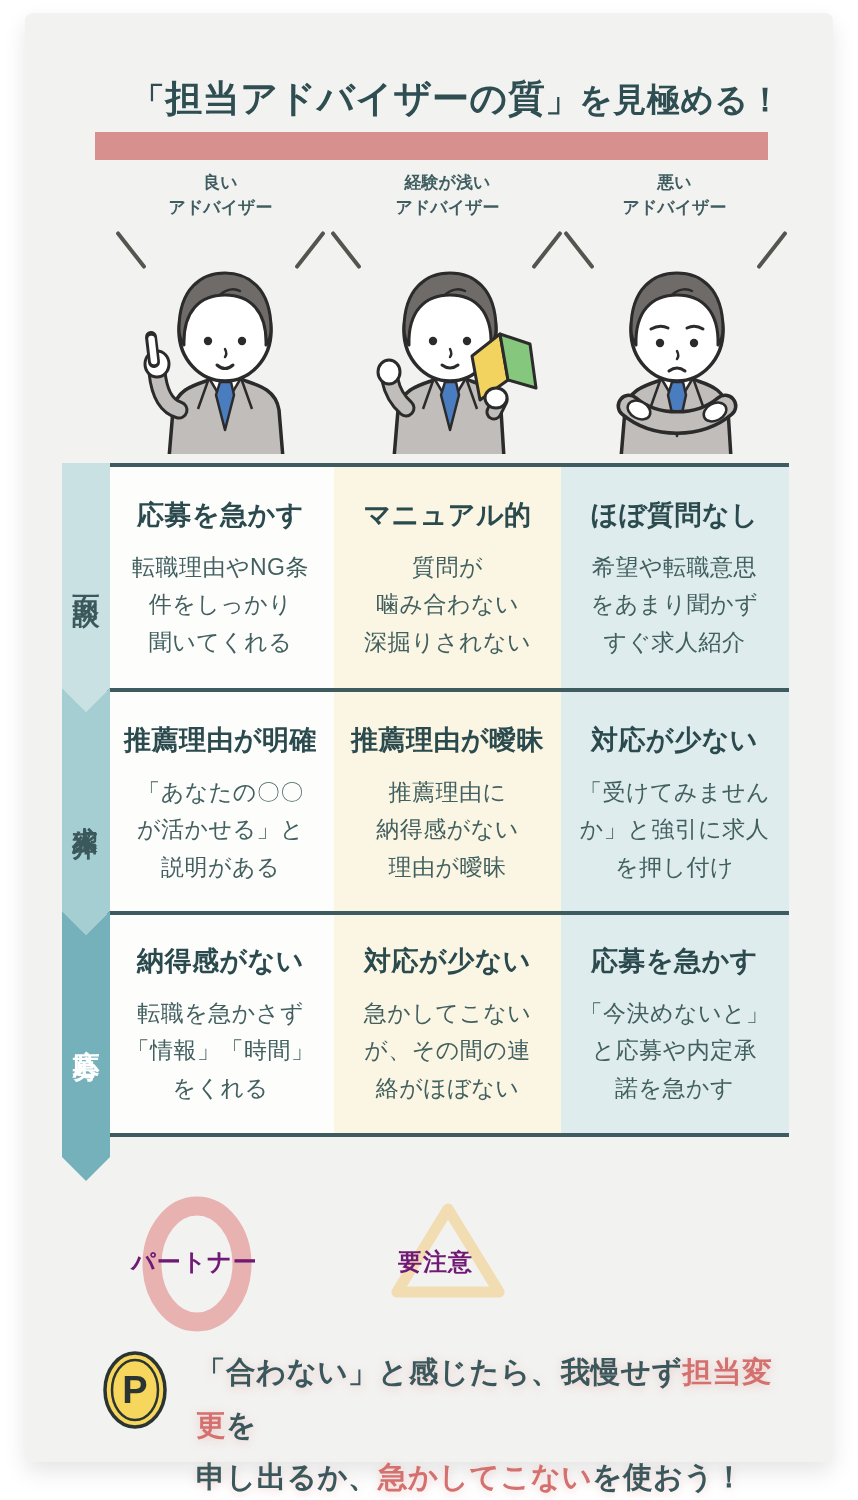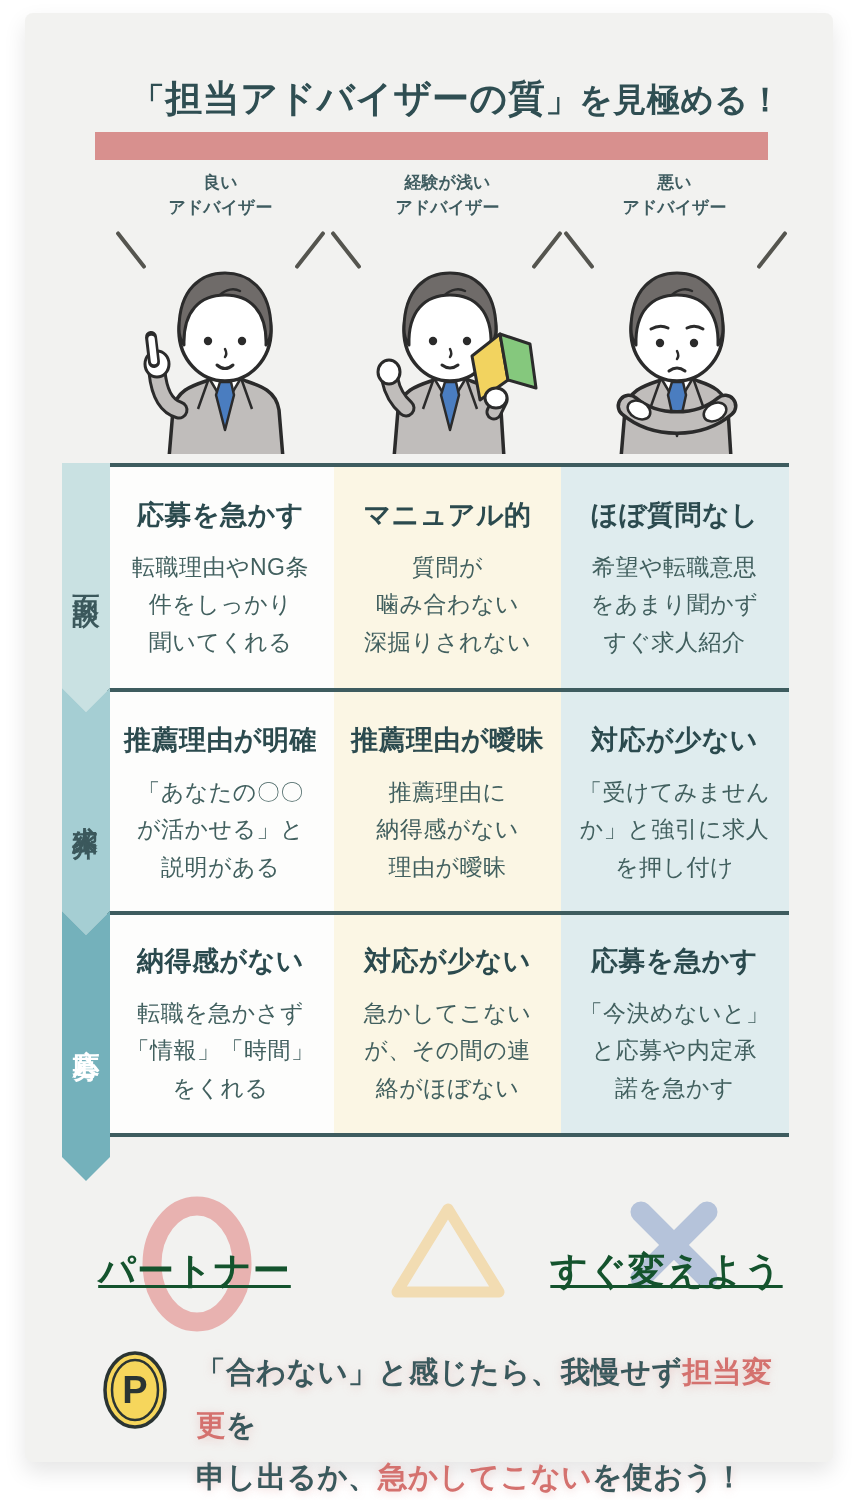--- a/index.html
+++ b/index.html
@@ -41,21 +41,21 @@
   .chev2{top:688px;height:247px;background:#a5ced3;
          clip-path:polygon(0 0,50% 24px,100% 0,100% calc(100% - 24px),50% 100%,0 calc(100% - 24px));}
   .chev2 .vtxt{font-size:25px;letter-spacing:3px;}
   .chev3{top:911px;height:270px;background:#74b1bb;
          clip-path:polygon(0 0,50% 24px,100% 0,100% calc(100% - 24px),50% 100%,0 calc(100% - 24px));}
   .chev3 .vtxt{font-size:27px;color:#ffffff;margin-bottom:26px;}
   
   .verdict{position:absolute;width:227px;height:160px;top:1185px;}
   .verdict .shape{position:absolute;left:50%;}
   .verdict .vlabel{position:absolute;width:260px;left:50%;top:61px;transform:translateX(-50%);
-        text-align:center;font-size:37px;font-weight:800;color:#14532d;letter-spacing:1px;z-index:2;text-decoration:underline;}
+        text-align:center;font-size:24px;font-weight:800;color:#701a75;letter-spacing:1px;z-index:2;}
   
   .tip-coin{position:absolute;left:102px;top:1350px;z-index:2;}
   .tip-text{position:absolute;left:196px;top:1346px;width:590px;font-size:29.5px;font-weight:800;
         line-height:1.78;color:#3a585c;letter-spacing:.5px;
         text-shadow:0 2px 10px rgba(222,148,146,.40);}
   .tip-text .red{color:#d4716e;}
 </style>
 </head>
 <body>
 
@@ -237,26 +237,21 @@
   <div class="verdict" style="left:107px">
     <svg class="shape" style="top:10px;margin-left:-80px" width="112" height="138" viewBox="0 0 112 138">
       <ellipse cx="56" cy="69" rx="45" ry="58" fill="none" stroke="#e8b2b0" stroke-width="19"></ellipse>
     </svg>
     <div class="vlabel" style="margin-left:-26px">パートナー</div>
   </div>
   <div class="verdict" style="left:334px">
     <svg class="shape" style="top:16px;margin-left:-59px" width="118" height="98" viewBox="0 0 118 98">
       <path d="M59,8 L110,91 L8,91 Z" fill="none" stroke="#f2dcb2" stroke-width="11" stroke-linejoin="round"></path>
     </svg>
-  </div>
-  <div class="verdict" style="left:561px">
-    <svg class="shape" style="top:12px;margin-left:-49px" width="96" height="96" viewBox="0 0 96 96">
-      <path d="M15,15 L81,81 M81,15 L15,81" stroke="#b5c3da" stroke-width="21" stroke-linecap="round" fill="none"></path>
-    </svg>
-    <div class="vlabel" style="margin-left:-8px">すぐ変えよう</div>
+    <div class="vlabel" style="margin-left:-12px">要注意</div>
   </div>
 
   <svg class="tip-coin" width="66" height="80" viewBox="0 0 66 80">
     <ellipse cx="33" cy="40" rx="30" ry="37" fill="#f6d65c" stroke="#2a3433" stroke-width="3.5"></ellipse>
     <ellipse cx="33" cy="40" rx="23" ry="30" fill="none" stroke="#2a3433" stroke-width="2.5"></ellipse>
     <text x="33" y="53" text-anchor="middle" font-size="38" font-weight="bold" fill="#2a3433" font-family="Liberation Sans, sans-serif">P</text>
   </svg>
   <div class="tip-text">
     <span>「合わない」と感じたら、我慢せず</span><span class="red">担当変更</span><span>を</span><br>
     <span>申し出るか、</span><span class="red">急かしてこない</span><span>を使おう！</span>

